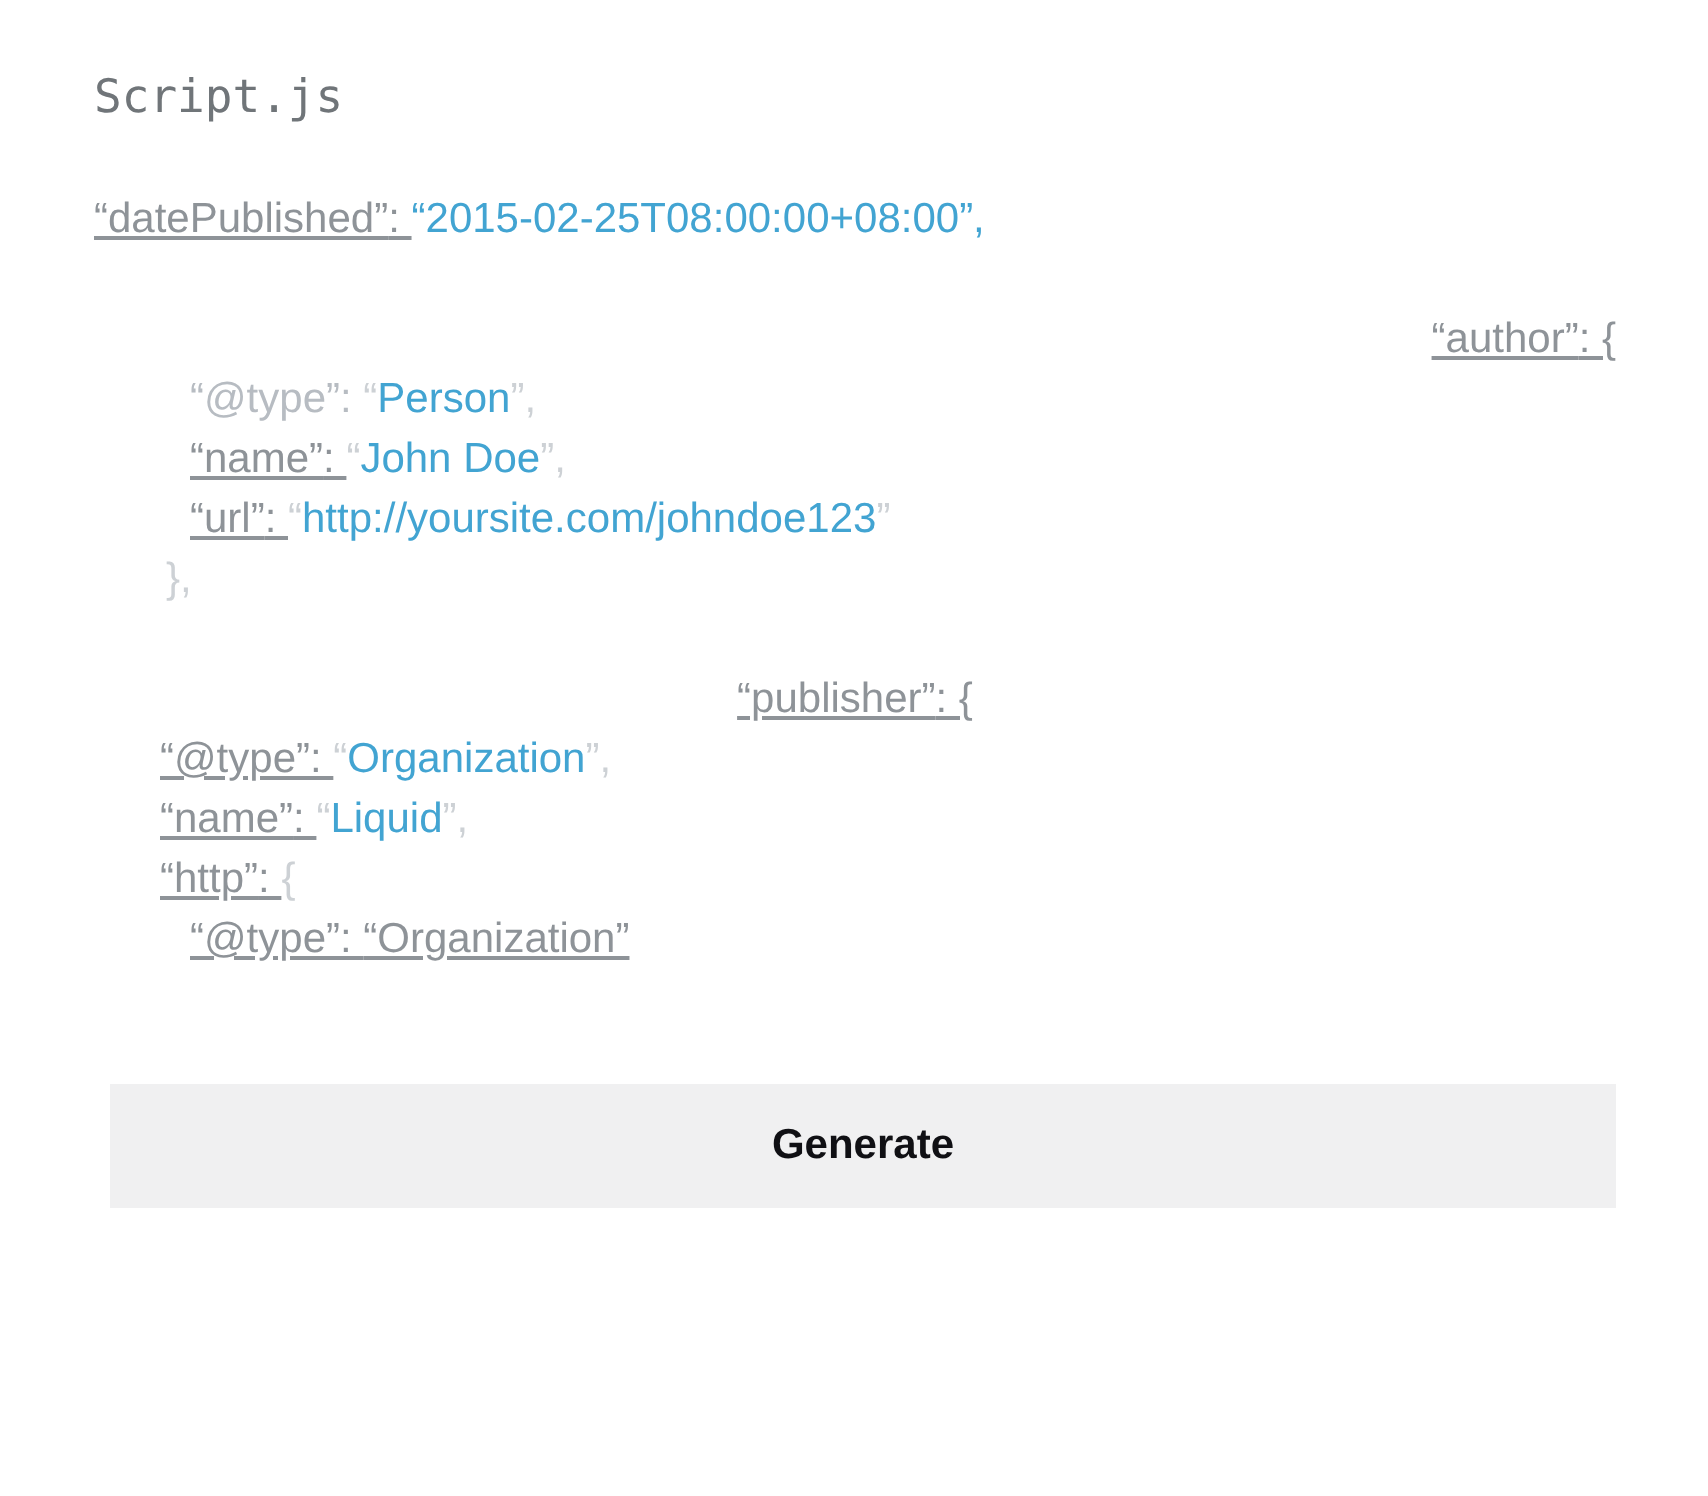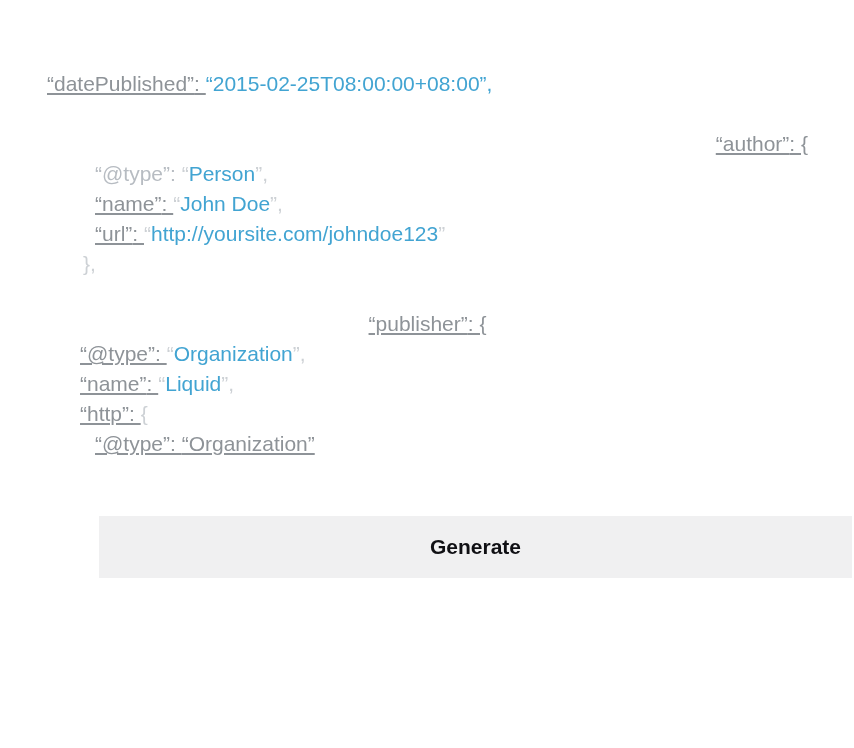--- a/index.html
+++ b/index.html
@@ -47,30 +47,31 @@
   .seg-light { color: var(--light-gray, #cdd1d5); }
   .seg-blue  { color: var(--accent-blue,#42a4d2); }
 
   
   .footer { padding: 57px 46px 0 55px; }
   .generate-button {
     display: block; width: 100%; height: 62px;
     background: #f0f0f1; border: none; border-radius: 0;
     font-family: "Liberation Sans", sans-serif;
     font-size: 21px; font-weight: bold; color: #101014;
-    cursor: pointer; text-align: center; margin-left: 44px;
+    cursor: pointer; text-align: center;
   }
 </style>
 </head>
 <body>
 
 <div class="page">
 
 
   <div class="main">
+    <div class="file-name">Script.js</div>
     <div class="code-block">
         <div class="code-line" style="padding-left: 0px;"><span class="seg-key">“datePublished”</span><span class="seg-key">: </span><span class="seg-blue">“2015-02-25T08:00:00+08:00”,</span></div>
         <div class="code-line" style="padding-left: 0px;"></div>
         <div class="code-line" style="padding-left: 0px; text-align: right;"><span class="seg-key">“author”</span><span class="seg-key">: {</span></div>
         <div class="code-line" style="padding-left: 48px;"><span class="seg-faded">“@type”</span><span class="seg-faded">: </span><span class="seg-light">“</span><span class="seg-blue">Person</span><span class="seg-light">”,</span></div>
         <div class="code-line" style="padding-left: 48px;"><span class="seg-key">“name”</span><span class="seg-key">: </span><span class="seg-light">“</span><span class="seg-blue">John Doe</span><span class="seg-light">”,</span></div>
         <div class="code-line" style="padding-left: 48px;"><span class="seg-key">“url”</span><span class="seg-key">: </span><span class="seg-light">“</span><span class="seg-blue">http://yoursite.com/johndoe123</span><span class="seg-light">”</span></div>
         <div class="code-line" style="padding-left: 36px;"><span class="seg-light">},</span></div>
         <div class="code-line" style="padding-left: 0px;"></div>
         <div class="code-line" style="padding-left: 0px; text-align: center;"><span class="seg-key">“publisher”</span><span class="seg-key">: {</span></div>

